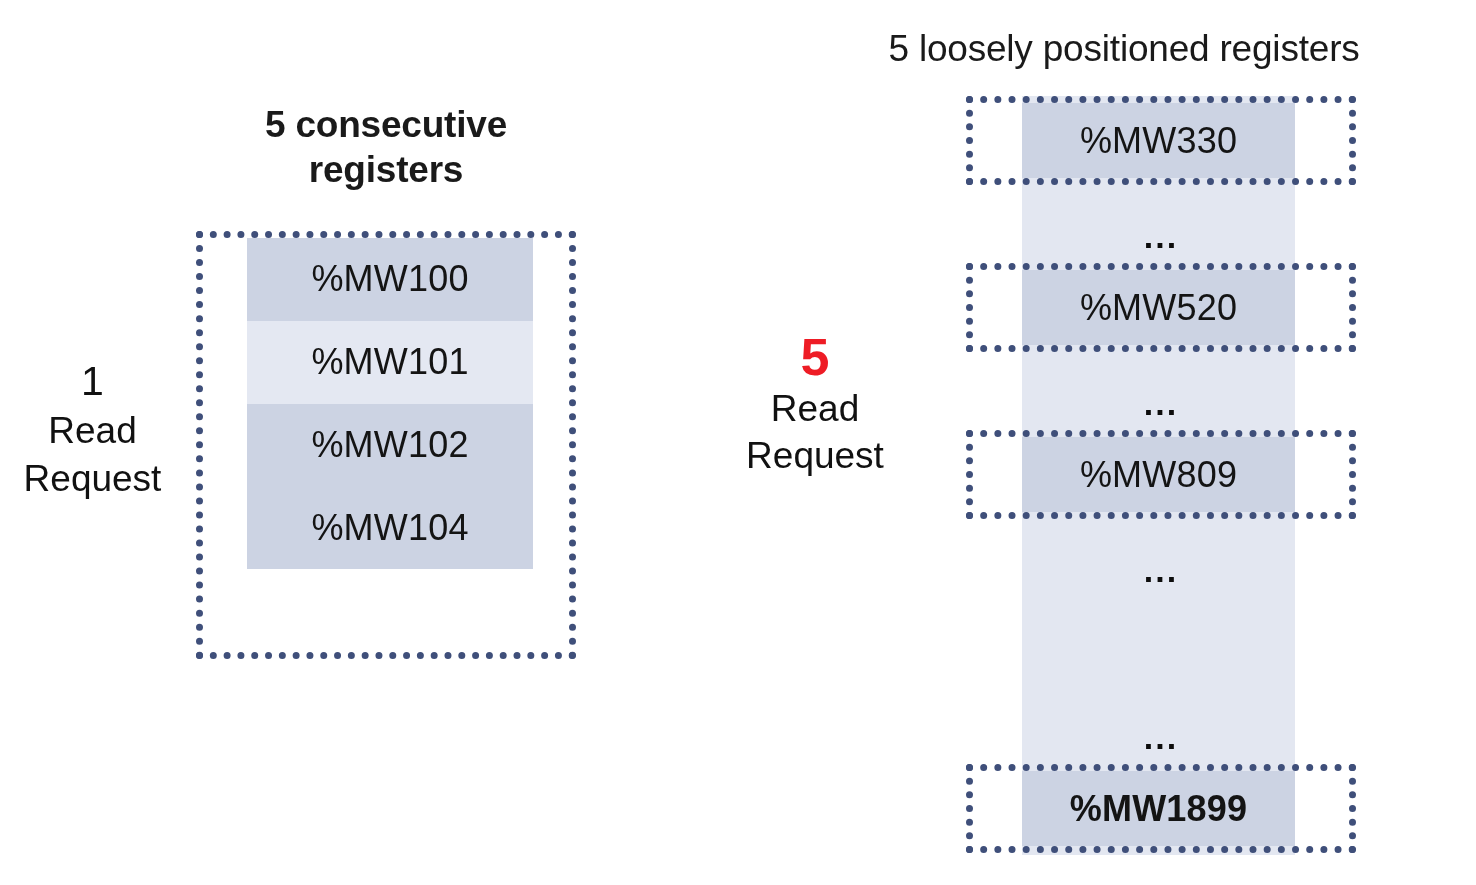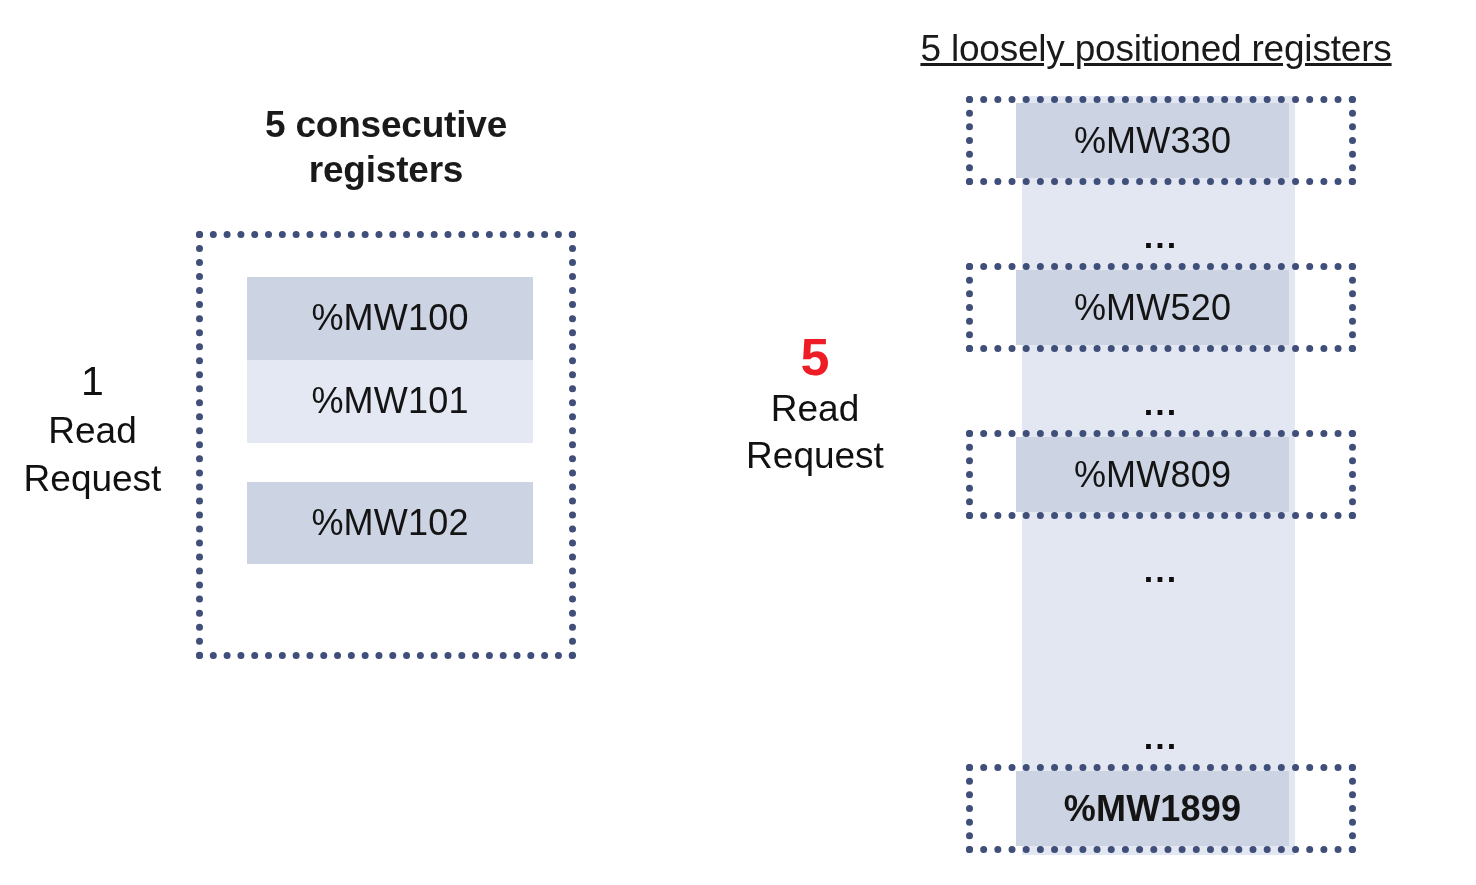--- a/index.html
+++ b/index.html
@@ -68,21 +68,21 @@
   }
   .reg-row {
     height: 82.8px;
     display: flex;
     align-items: center;
     justify-content: center;
     font-size: 36px;
     color: #141414;
     letter-spacing: 0.2px;
   }
-  .reg-row.shade-dark  { background: #ccd3e3; margin-top: 39px; }
+  .reg-row.shade-dark  { background: #ccd3e3; }
   .reg-row.shade-light { background: #e4e8f2; }
 
   
   #loose-band {
     position: absolute;
     left: 1022px;
     top: 96px;
     width: 273px;
     height: 759px;
     background: #e3e7f1;
@@ -97,21 +97,21 @@
   .loose-item {
     position: absolute;
     left: 0;
     width: 390px;
     height: 89px;
     box-sizing: border-box;
     border: 7px dotted #3f4f7a;
   }
   .loose-fill {
     position: absolute;
-    left: 43px;
+    left: 49px;
     top: 0;
     width: 273px;
     height: 75px;
     background: #ccd3e3;
     display: flex;
     align-items: center;
     justify-content: center;
   }
   .loose-label {
     font-size: 36px;
@@ -144,25 +144,26 @@
     <span class="req-word">Read</span>
     <span class="req-word">Request</span>
   </div>
 
   <div id="consecutive-box">
     <div id="consecutive-rows">
 
       <div class="reg-row shade-dark">%MW100</div>
       <div class="reg-row shade-light">%MW101</div>
       <div class="reg-row shade-dark">%MW102</div>
-
-    </div>
-  </div>
-
-  <div class="heading" id="loose-heading" style="left:836px; top:26px; width:640px; text-align:center;text-decoration:underline;">5 loosely positioned registers</div>
+      <div class="reg-row shade-dark">%MW104</div>
+
+    </div>
+  </div>
+
+  <div class="heading" id="loose-heading" style="left:804px; top:26px; width:640px; text-align:center;">5 loosely positioned registers</div>
 
   <div class="req-label" style="left:690px; top:330px; width:250px;">
     <span class="req-count red">5</span>
     <span class="req-word">Read</span>
     <span class="req-word">Request</span>
   </div>
 
   <div id="loose-band"></div>
 
   <div id="loose-list">

